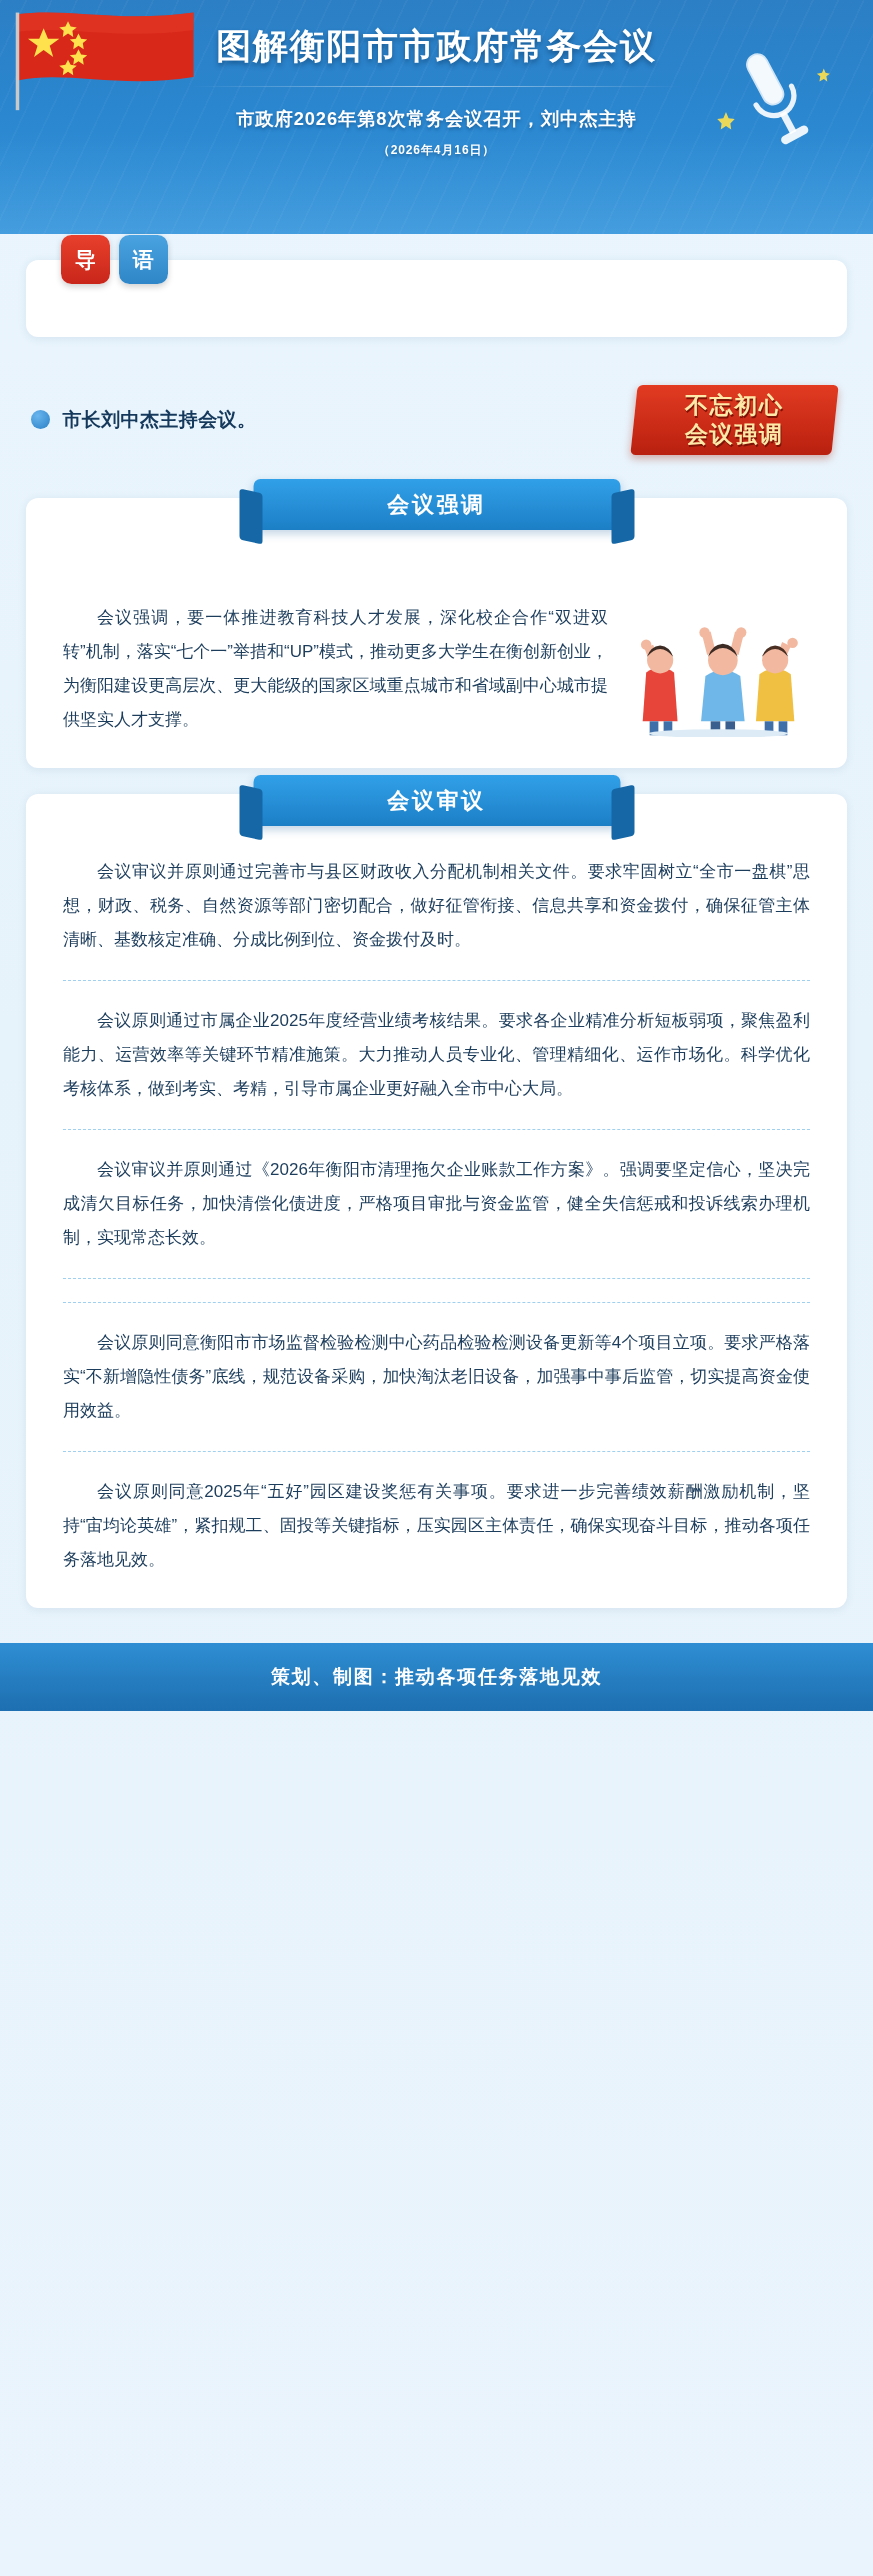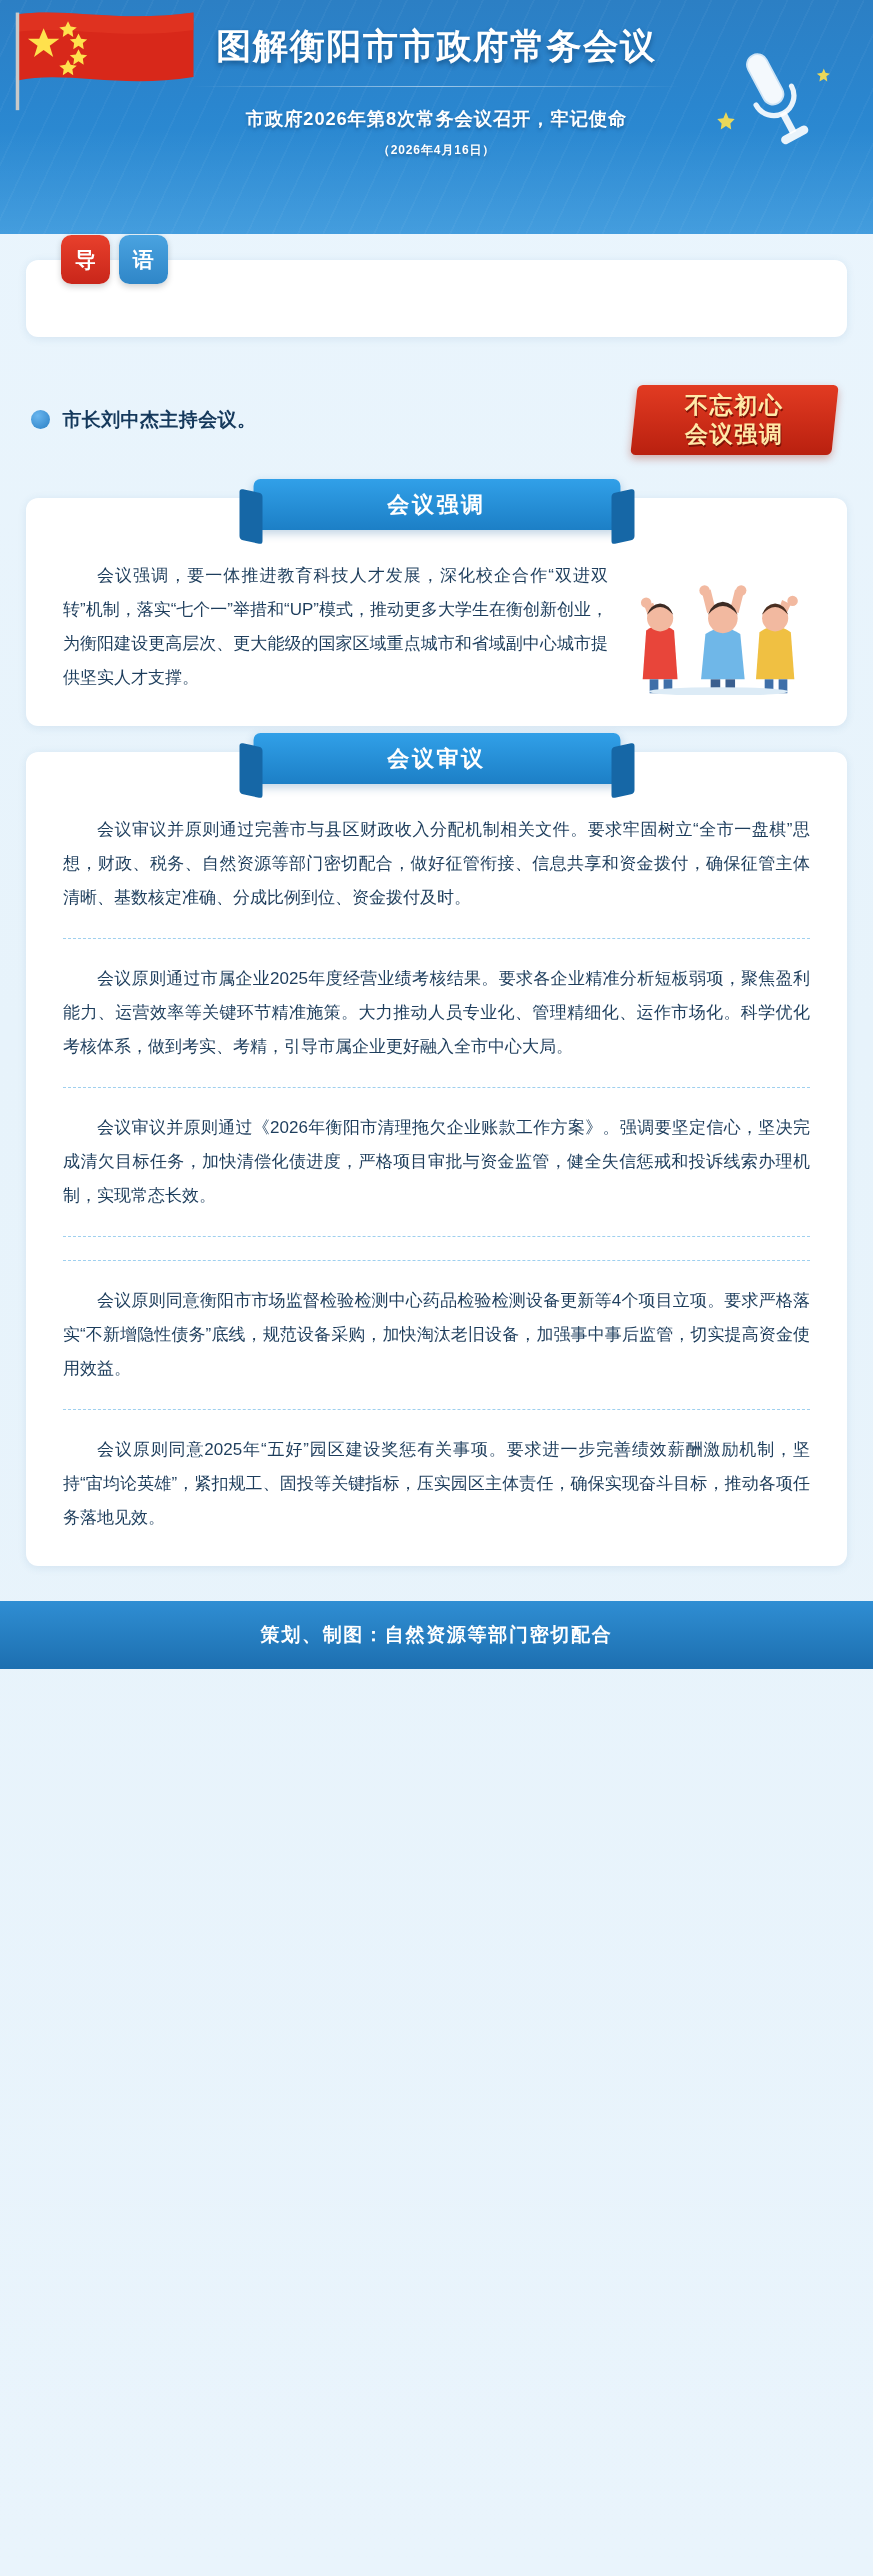--- a/index.html
+++ b/index.html
@@ -195,21 +195,21 @@
   .ribbon:before { left: -14px; transform: skewY(12deg); }
   .ribbon:after { right: -14px; transform: skewY(-12deg); }
 
   .para {
     font-size: 17px;
     line-height: 2.0;
     color: #1d3d5c;
     text-align: justify;
     text-indent: 2em;
   }
-  .emph-row { display: flex; align-items: flex-start; gap: 19px; }
+  .emph-row { display: flex; align-items: flex-start; gap: 19px; margin-top: 42px; }
   .emph-text { flex: 1; }
   .emph-art { width: 183px; flex: none; align-self: flex-end; }
 
   .divider {
     border: none;
     border-top: 1.7px dashed #9fd0ef;
     margin: 23px 0;
   }
 
   
@@ -252,21 +252,21 @@
       </g>
       <g fill="#ffe14d" opacity=".9">
         <polygon points="16,86 19,93 26,94 21,99 22,106 16,102 10,106 11,99 6,94 13,93"></polygon>
         <polygon points="128,36 130,41 135,42 131,45 132,51 128,48 123,51 124,45 120,42 126,41"></polygon>
       </g>
     </svg>
 
     <div class="hdr-title">图解衡阳市市政府常务会议</div>
     <div class="hdr-rule"></div>
     <div class="hdr-sub-wrap">
-      <div class="hdr-sub1">市政府2026年第8次常务会议召开，牢记使命</div>
+      <div class="hdr-sub1">市政府2026年第8次常务会议召开，刘中杰主持</div>
       <div class="hdr-sub2">（2026年4月16日）</div>
     </div>
   </div>
 
   <div class="card intro-card">
     <div class="intro-tabs">
       <div class="tab-badge tab-red">导</div>
       <div class="tab-badge tab-blue">语</div>
     </div>
   </div>
@@ -335,16 +335,16 @@
     <div class="para">会议原则通过市属企业2025年度经营业绩考核结果。要求各企业精准分析短板弱项，聚焦盈利能力、运营效率等关键环节精准施策。大力推动人员专业化、管理精细化、运作市场化。科学优化考核体系，做到考实、考精，引导市属企业更好融入全市中心大局。</div>
     <hr class="divider">
     <div class="para">会议审议并原则通过《2026年衡阳市清理拖欠企业账款工作方案》。强调要坚定信心，坚决完成清欠目标任务，加快清偿化债进度，严格项目审批与资金监管，健全失信惩戒和投诉线索办理机制，实现常态长效。</div>
     <hr class="divider">
     <hr class="divider">
     <div class="para">会议原则同意衡阳市市场监督检验检测中心药品检验检测设备更新等4个项目立项。要求严格落实“不新增隐性债务”底线，规范设备采购，加快淘汰老旧设备，加强事中事后监管，切实提高资金使用效益。</div>
     <hr class="divider">
     <div class="para">会议原则同意2025年“五好”园区建设奖惩有关事项。要求进一步完善绩效薪酬激励机制，坚持“宙均论英雄”，紧扣规工、固投等关键指标，压实园区主体责任，确保实现奋斗目标，推动各项任务落地见效。</div>
   </div>
 
-  <div class="footer">策划、制图：自然资源等部门密切配合</div>
+  <div class="footer">策划、制图：推动各项任务落地见效</div>
 
 </div>
 
 
 </body></html>

